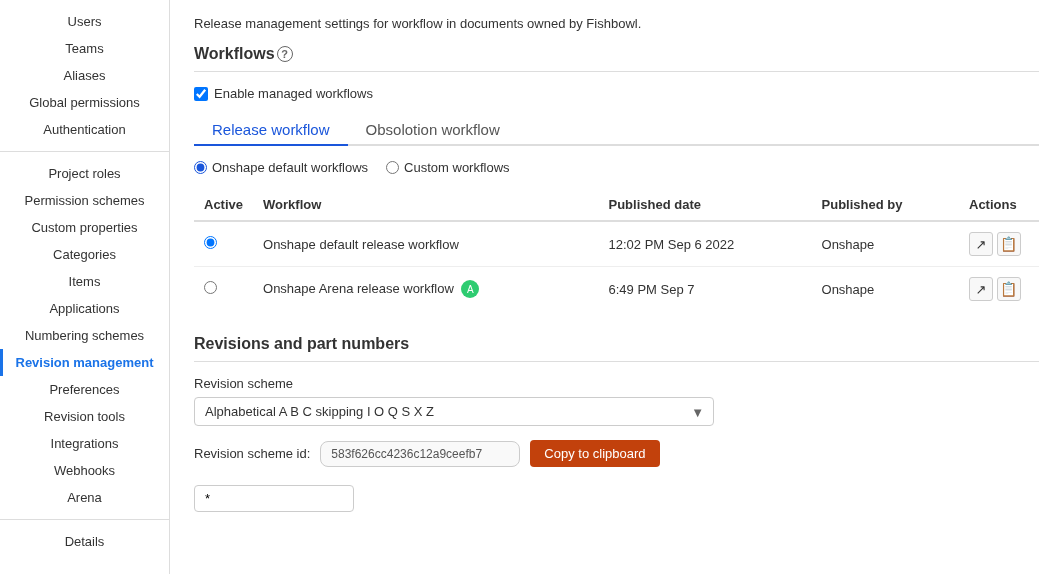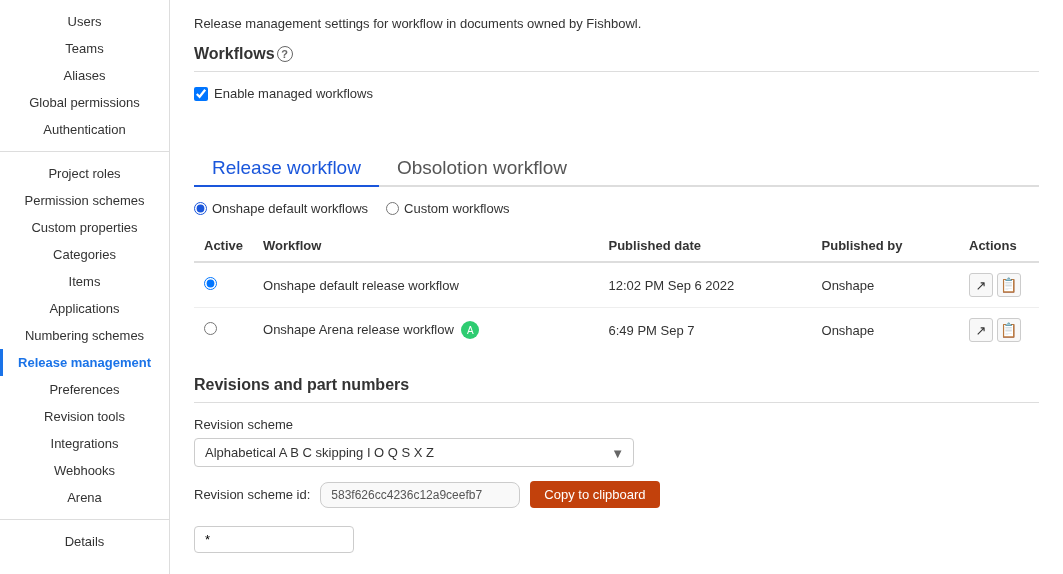--- a/index.html
+++ b/index.html
@@ -20,21 +20,21 @@
     .section-title { font-size: 16px; font-weight: 600; color: #333; margin-bottom: 8px; display: flex; align-items: center; gap: 2px; }
     .section-divider { border: none; border-top: 1px solid #ddd; margin-bottom: 14px; }
     .help-icon { display: inline-flex; align-items: center; justify-content: center; width: 16px; height: 16px; border-radius: 50%; border: 1px solid #666; font-size: 11px; color: #666; cursor: pointer; }
 
     
     .checkbox-row { display: flex; align-items: center; gap: 6px; margin-bottom: 14px; font-size: 13px; }
     .checkbox-row input[type=checkbox] { width: 14px; height: 14px; }
 
     
     .workflow-tabs { display: flex; border-bottom: 2px solid #ddd; margin-bottom: 14px; gap: 0; }
-    .workflow-tab { padding: 6px 18px; font-size: 19px; cursor: pointer; color: #555; border-bottom: 2px solid transparent; margin-bottom: -2px; margin-top: 36px; }
+    .workflow-tab { padding: 6px 18px; font-size: 15px; cursor: pointer; color: #555; border-bottom: 2px solid transparent; margin-bottom: -2px; }
     .workflow-tab.active { color: #1a56db; border-bottom: 2px solid #1a56db; font-weight: 500; }
 
     
     .radio-row { display: flex; align-items: center; gap: 18px; margin-bottom: 14px; }
     .radio-label { display: flex; align-items: center; gap: 5px; font-size: 13px; cursor: pointer; }
     .radio-label input[type=radio] { accent-color: #1a56db; }
 
     
     .workflow-table { width: 100%; border-collapse: collapse; font-size: 13px; }
     .workflow-table thead tr { border-bottom: 2px solid #ddd; }
@@ -47,21 +47,21 @@
     .action-icons { display: flex; gap: 4px; align-items: center; }
     .action-icon { display: inline-flex; align-items: center; justify-content: center; width: 24px; height: 24px; cursor: pointer; border: 1px solid #ccc; border-radius: 3px; background: #f8f8f8; font-size: 13px; }
 
     .arena-icon { display: inline-flex; align-items: center; justify-content: center; width: 18px; height: 18px; background: #2ecc71; border-radius: 50%; font-size: 10px; color: #fff; margin-left: 4px; }
 
     
     .revisions-section { margin-top: 24px; }
     .revisions-section .section-divider { margin-top: 8px; }
 
     .field-label { font-size: 13px; color: #333; margin-bottom: 6px; font-weight: 500; }
-    .select-wrapper { position: relative; display: inline-block; width: 440px; }
+    .select-wrapper { position: relative; display: inline-block; width: 520px; }
     .select-wrapper select { width: 100%; padding: 6px 28px 6px 10px; font-size: 13px; border: 1px solid #ccc; border-radius: 4px; appearance: none; background: #fff; cursor: pointer; color: #333; }
     .select-arrow { position: absolute; right: 10px; top: 50%; transform: translateY(-50%); pointer-events: none; color: #666; }
 
     .id-row { display: flex; align-items: center; gap: 10px; margin-top: 14px; }
     .id-label { font-size: 13px; color: #333; white-space: nowrap; }
     .id-value { padding: 5px 10px; border: 1px solid #ccc; border-radius: 8px; font-size: 12px; color: #555; background: #f9f9f9; min-width: 200px; }
     .copy-btn { background: #c2410c; color: #fff; border: none; padding: 6px 14px; border-radius: 4px; font-size: 13px; cursor: pointer; }
 
     .suffix-field { margin-top: 14px; }
     .suffix-input { padding: 5px 10px; border: 1px solid #ccc; border-radius: 4px; font-size: 13px; width: 160px; margin-top: 4px; }
@@ -77,21 +77,21 @@
   <div class="sidebar-item">Global permissions</div>
   <div class="sidebar-item">Authentication</div>
   <hr class="sidebar-divider">
   <div class="sidebar-item">Project roles</div>
   <div class="sidebar-item">Permission schemes</div>
   <div class="sidebar-item">Custom properties</div>
   <div class="sidebar-item">Categories</div>
   <div class="sidebar-item">Items</div>
   <div class="sidebar-item">Applications</div>
   <div class="sidebar-item">Numbering schemes</div>
-  <div class="sidebar-item active">Release management</div>
+  <div class="sidebar-item active">Revision management</div>
   <div class="sidebar-item">Preferences</div>
   <div class="sidebar-item">Revision tools</div>
   <div class="sidebar-item">Integrations</div>
   <div class="sidebar-item">Webhooks</div>
   <div class="sidebar-item">Arena</div>
   <hr class="sidebar-divider">
   <div class="sidebar-item">Details</div>
 </nav>
 
 <main class="main">

